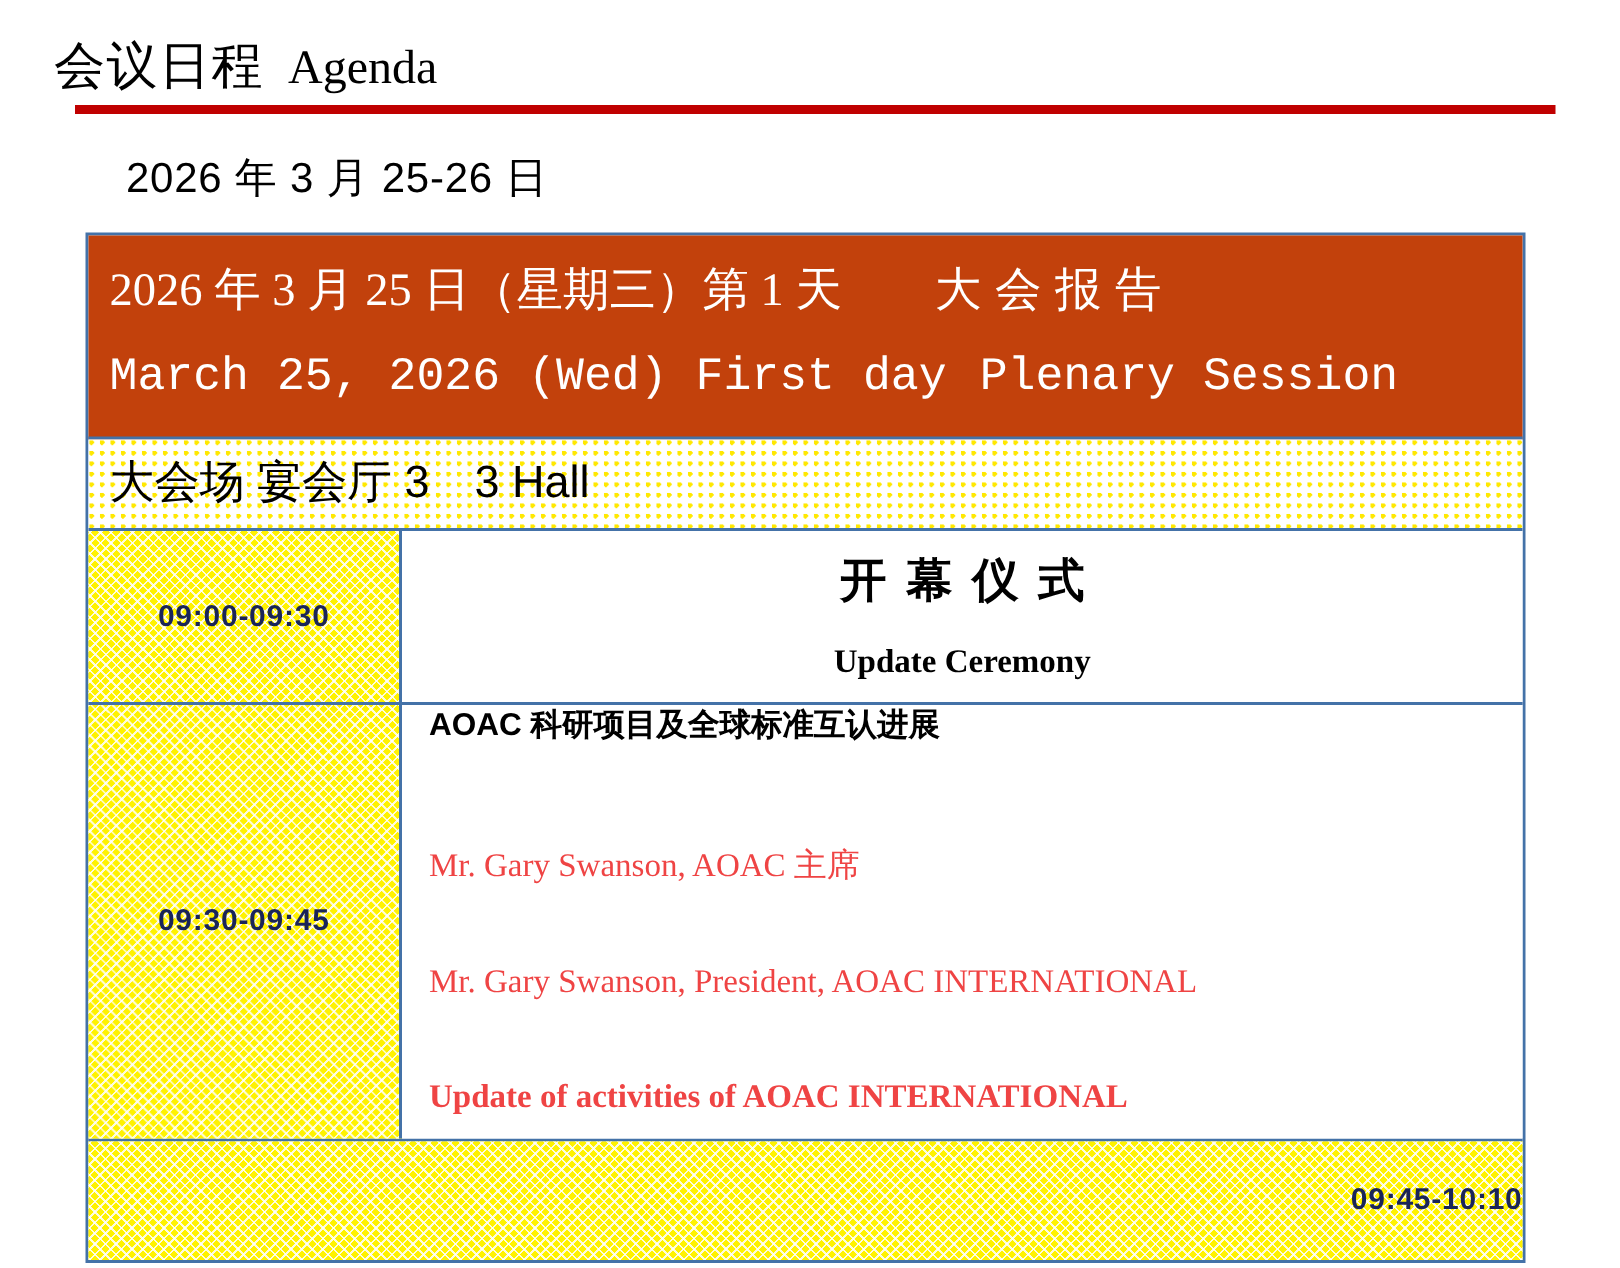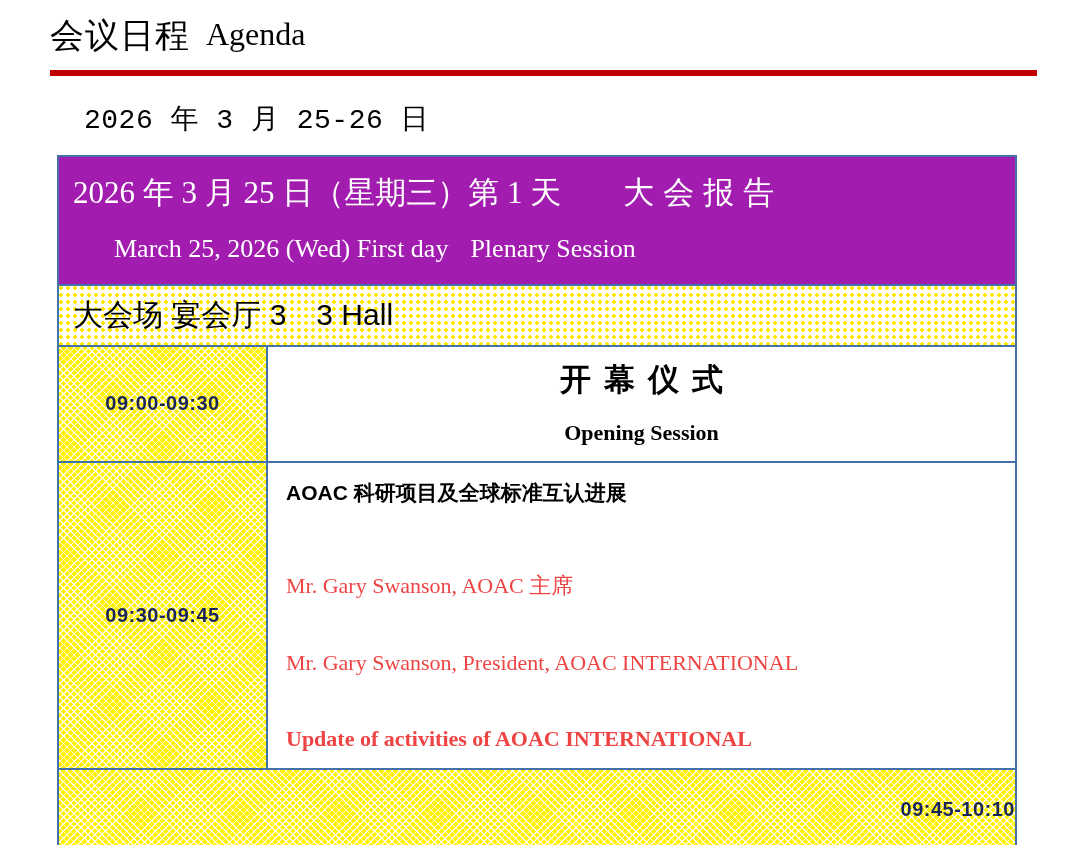--- a/index.html
+++ b/index.html
@@ -17,25 +17,26 @@
   .slide {
     position: relative;
     width: 1080px;
     height: 845px;
     background: #ffffff;
   }
 
   
   .title-row {
     position: absolute;
-    left: 50px;
+    left: 36px;
     top: 18px;
     width: 990px;
     height: 52px;
     display: flex;
+    align-items: center;
   }
   .title-cn {
     font-family: "Liberation Sans", "DejaVu Sans", sans-serif;
     font-size: 34px;
     color: #000000;
     letter-spacing: 1px;
     line-height: 1;
   }
   .title-en {
     font-family: "Liberation Serif", "DejaVu Serif", serif;
@@ -50,62 +51,61 @@
     top: 70px;
     width: 987px;
     height: 6px;
     background: #C00000;
   }
 
   .subtitle {
     position: absolute;
     left: 84px;
     top: 100px;
-    font-family: Liberation Mono, monospace;
+    font-family: Liberation Sans, sans-serif;
     font-size: 28px;
     color: #000000;
     letter-spacing: 0.5px;
     white-space: nowrap;
   }
 
   
   .agenda-table {
     position: absolute;
     left: 57px;
     top: 155px;
     width: 960px;
     border: 2px solid #4472A8;
     box-sizing: border-box;
   }
 
   
   .day-header {
-    background: #a21caf;
+    background: #c2410c;
     color: #ffffff;
     padding: 14px 14px 16px 14px;
     box-sizing: border-box;
     border-bottom: 2px solid #4472A8;
   }
   .day-header-cn {
     font-family: "Liberation Serif", "DejaVu Serif", serif;
     font-size: 31px;
     line-height: 1.45;
     white-space: nowrap;
   }
   .day-header-cn .spaced {
     letter-spacing: 9px;
     margin-left: 62px;
   }
   .day-header-en {
-    font-family: Liberation Serif, serif;
-    font-size: 26px;
+    font-family: Liberation Mono, monospace;
+    font-size: 31px;
     line-height: 1.45;
     margin-top: 14px;
     white-space: nowrap;
-    margin-left: 41px;
   }
   .day-header-en .gap {
     display: inline-block;
     width: 22px;
   }
 
   
   .venue-row {
     background-color: #FFFFFF;
     background-image:
@@ -194,21 +194,21 @@
     font-family: "Liberation Serif", "DejaVu Serif", serif;
     font-weight: bold;
     font-size: 22px;
     color: #000000;
     margin-top: 22px;
     line-height: 1.2;
   }
 
   
   .detail-cell {
-    padding: 16px 18px 14px 18px;
+    padding: 0 18px 14px 18px;
     justify-content: flex-start;
   }
   .detail-title-cn {
     font-family: "Liberation Sans", "DejaVu Sans", sans-serif;
     font-weight: bold;
     font-size: 21px;
     color: #000000;
     line-height: 1.3;
     margin-bottom: 30px;
   }
@@ -268,21 +268,21 @@
     <div class="venue-row">
       <div class="venue-text">大会场  宴会厅 3　3 Hall</div>
     </div>
 
     <div class="session-row">
       <div class="time-cell yellow-hatch">
         <span class="time-label">09:00-09:30</span>
       </div>
       <div class="content-cell center-cell">
         <div class="ceremony-cn">开幕仪式</div>
-        <div class="ceremony-en">Opening Session</div>
+        <div class="ceremony-en">Update Ceremony</div>
       </div>
     </div>
 
     <div class="session-row">
       <div class="time-cell yellow-hatch">
         <span class="time-label">09:30-09:45</span>
       </div>
       <div class="content-cell detail-cell">
         <div class="detail-title-cn">AOAC 科研项目及全球标准互认进展</div>
         <div class="detail-line">Mr. Gary Swanson, AOAC 主席</div>

